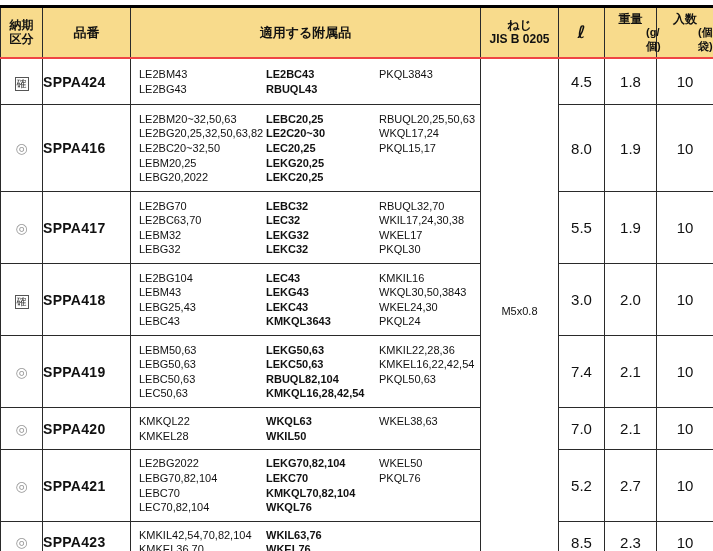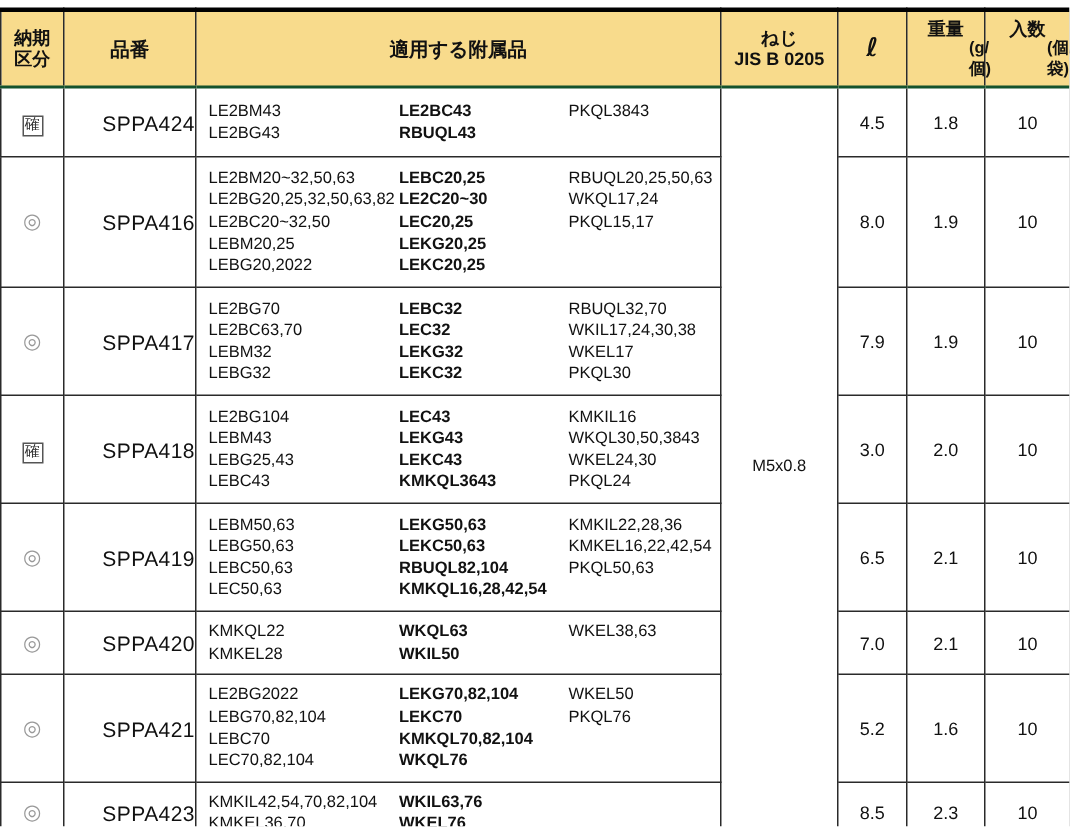--- a/index.html
+++ b/index.html
@@ -29,21 +29,21 @@
     border: 1px solid #2a2a2a;
     padding: 0;
     vertical-align: middle;
   }
   thead th {
     background: #F8DB8C;
     font-weight: bold;
     font-size: 13px;
     line-height: 1.2;
     padding: 4px 1px;
-    border-bottom: 2px solid #14532d;
+    border-bottom: 2px solid #ef4444;
     height: 38px;
   }
   thead th .sub { font-size: 11px; font-weight: bold; padding-left: 40px; }
   thead th.len-h {
     font-size: 17px;
     font-style: italic;
     font-family: "DejaVu Sans", sans-serif;
   }
   thead th.small-h { font-size: 12px; }
 
@@ -51,36 +51,36 @@
   .mark.circle { color: #999; font-size: 14px; }
   .mark.boxed {
     display: inline-block;
     border: 1px solid #555;
     color: #333;
     font-size: 10px;
     line-height: 12px;
     padding: 0 1px;
   }
   .part-cell {
-    text-align: right;
-    font-weight: normal;
+    text-align: left;
+    font-weight: bold;
     font-size: 14px;
     letter-spacing: 0.3px;
   }
   .acc-cell { vertical-align: middle; }
   .acc-wrap {
     display: flex;
     padding: 6px 2px 6px 8px;
   }
   .acc-col { font-size: 11px; line-height: 14.6px; white-space: nowrap; }
   .acc-col.c1 { width: 127px; }
   .acc-col.c2 { width: 113px; font-weight: bold; }
   .acc-col.c3 { flex: 1; }
   .screw-cell { text-align: center; font-size: 11px; }
-  .num-cell { text-align: center; font-size: 12px; }
+  .num-cell { text-align: center; font-size: 15px; }
 
   
   tbody tr:nth-child(1) td { height: 47px; }
   tbody tr:nth-child(2) td { height: 87px; }
   tbody tr:nth-child(3) td { height: 72px; }
   tbody tr:nth-child(4) td { height: 72px; }
   tbody tr:nth-child(5) td { height: 72px; }
   tbody tr:nth-child(6) td { height: 42px; }
   tbody tr:nth-child(7) td { height: 71px; }
   tbody tr:nth-child(8) td { height: 34px; }
@@ -200,21 +200,21 @@
                 <div>LEKC32</div>
               </div>
         <div class="acc-col c3">
                 <div>RBUQL32,70</div>
                 <div>WKIL17,24,30,38</div>
                 <div>WKEL17</div>
                 <div>PKQL30</div>
               </div>
       </div>
     </td>
-    <td class="num-cell">7.9</td>
+    <td class="num-cell">5.5</td>
     <td class="num-cell">1.9</td>
     <td class="num-cell">10</td>
   </tr>
         <tr>
     <td class="mark-cell">
       <span class="mark boxed">確</span>
     </td>
     <td class="part-cell">SPPA418</td>
     <td class="acc-cell">
       <div class="acc-wrap">
@@ -261,21 +261,21 @@
                 <div>RBUQL82,104</div>
                 <div>KMKQL16,28,42,54</div>
               </div>
         <div class="acc-col c3">
                 <div>KMKIL22,28,36</div>
                 <div>KMKEL16,22,42,54</div>
                 <div>PKQL50,63</div>
               </div>
       </div>
     </td>
-    <td class="num-cell">6.5</td>
+    <td class="num-cell">7.4</td>
     <td class="num-cell">2.1</td>
     <td class="num-cell">10</td>
   </tr>
         <tr>
     <td class="mark-cell">
       <span class="mark circle">◎</span>
     </td>
     <td class="part-cell">SPPA420</td>
     <td class="acc-cell">
       <div class="acc-wrap">
@@ -315,21 +315,21 @@
                 <div>KMKQL70,82,104</div>
                 <div>WKQL76</div>
               </div>
         <div class="acc-col c3">
                 <div>WKEL50</div>
                 <div>PKQL76</div>
               </div>
       </div>
     </td>
     <td class="num-cell">5.2</td>
-    <td class="num-cell">1.6</td>
+    <td class="num-cell">2.7</td>
     <td class="num-cell">10</td>
   </tr>
         <tr>
     <td class="mark-cell">
       <span class="mark circle">◎</span>
     </td>
     <td class="part-cell">SPPA423</td>
     <td class="acc-cell">
       <div class="acc-wrap">
         <div class="acc-col c1">

